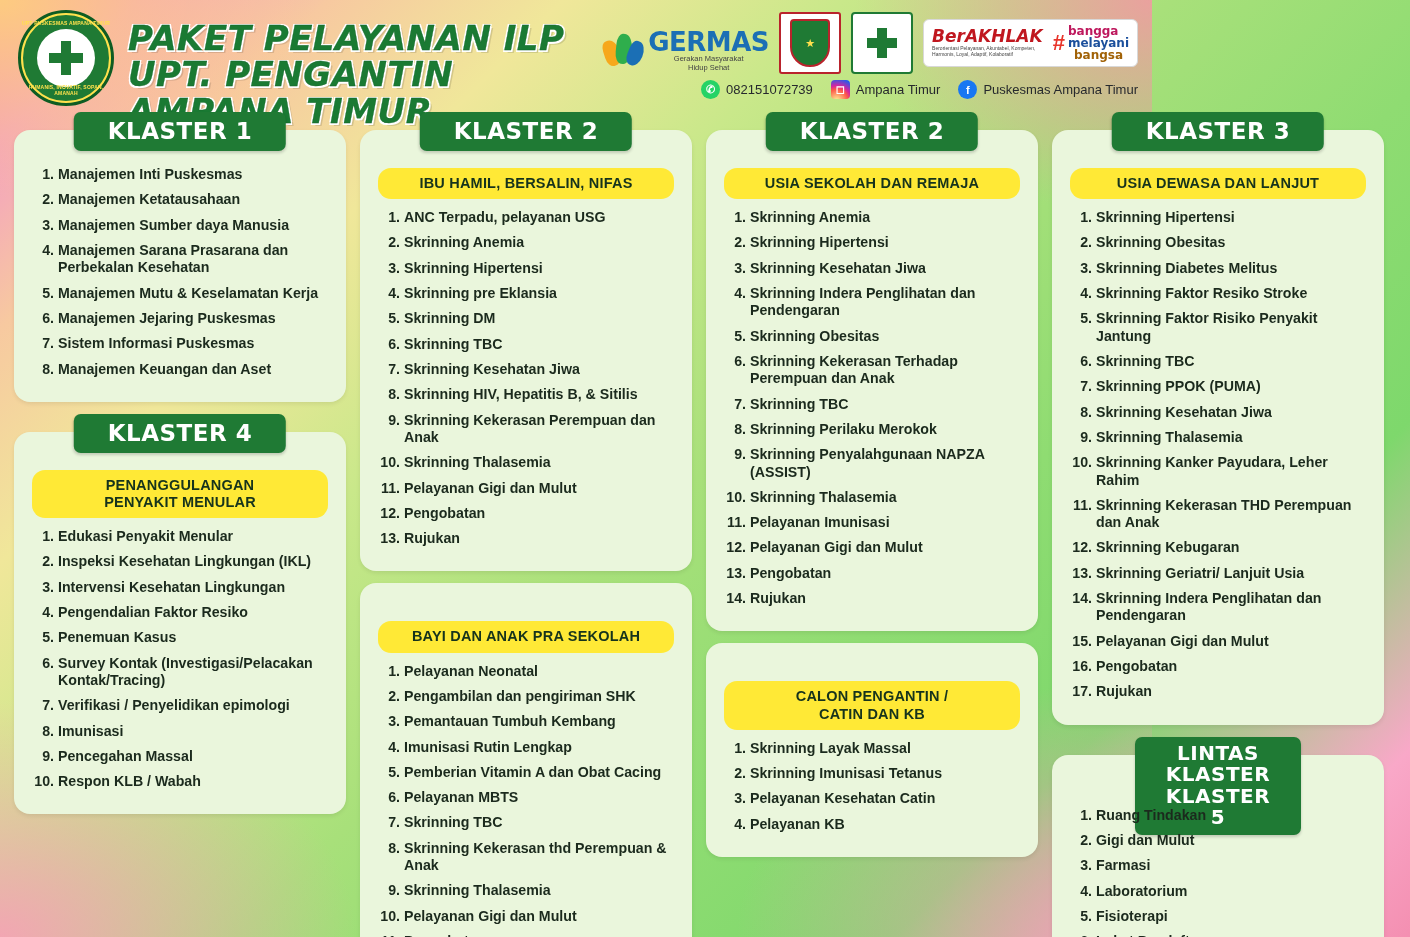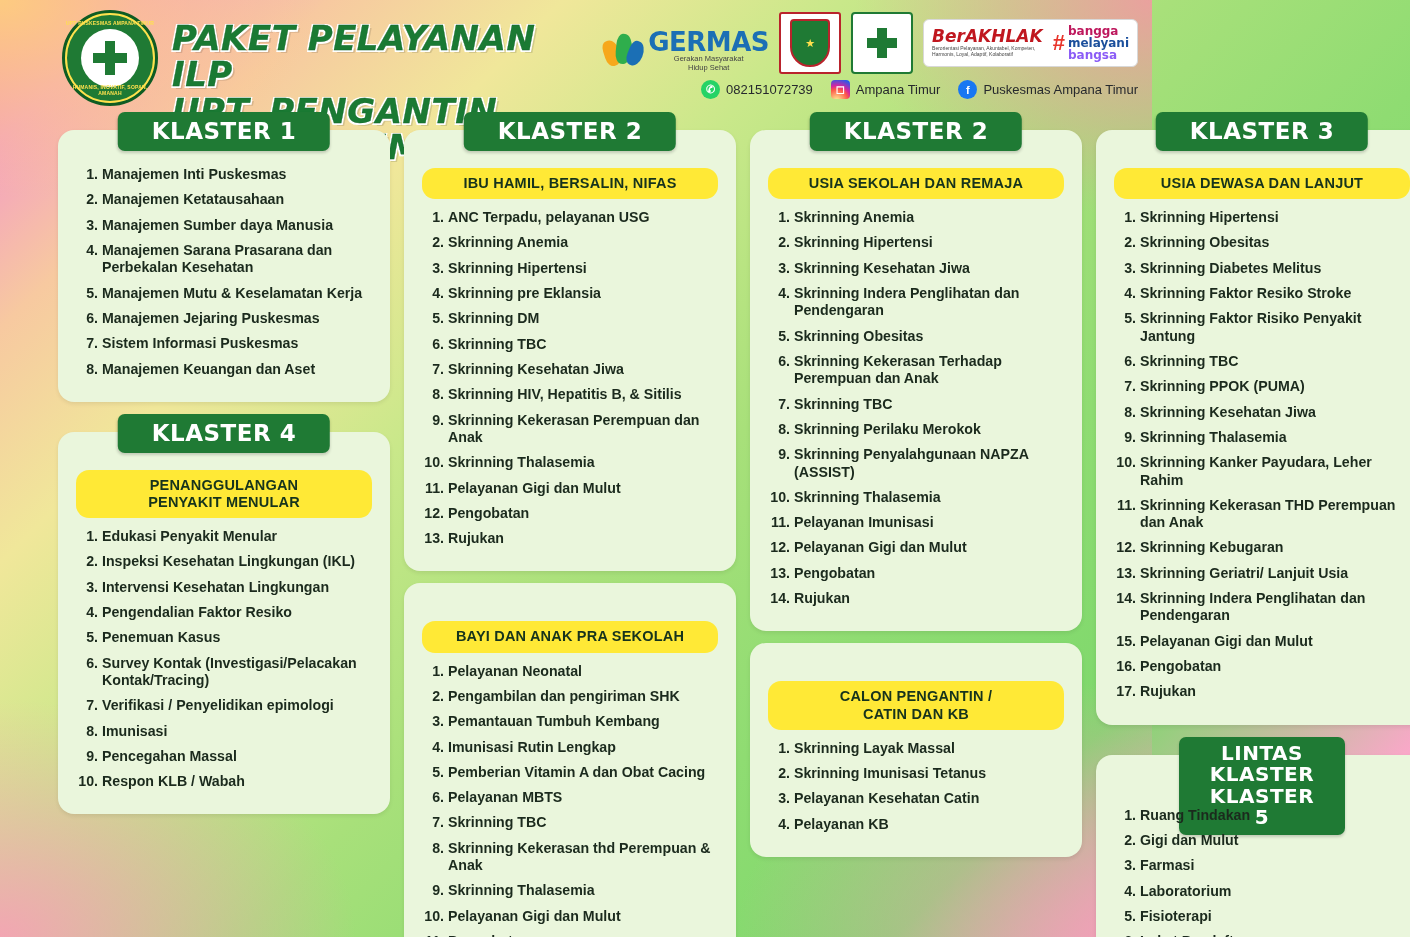--- a/index.html
+++ b/index.html
@@ -19,21 +19,21 @@
   }
   .cw-tl { top:0; left:0; width:320px; height:200px;
     background: radial-gradient(ellipse at top left, rgba(255,214,120,0.85), rgba(255,214,120,0) 70%); }
   .cw-tr { top:0; right:0; width:300px; height:220px;
     background: radial-gradient(ellipse at top right, rgba(255,140,170,0.75), rgba(255,140,170,0) 70%); }
   .cw-bl { bottom:0; left:0; width:360px; height:240px;
     background: radial-gradient(ellipse at bottom left, rgba(255,150,190,0.8), rgba(255,150,190,0) 70%); }
   .cw-br { bottom:0; right:0; width:420px; height:260px;
     background: radial-gradient(ellipse at bottom right, rgba(255,150,190,0.8), rgba(255,150,190,0) 70%); }
 
-  .page { position: relative; width: 1152px; height: 937px; padding-left: 44px; }
+  .page { position: relative; width: 1152px; height: 937px; }
 
   
   .header {
     position: relative;
     height: 112px;
     padding: 6px 14px 0 18px;
     display: flex;
     align-items: flex-start;
   }
   .logo-puskesmas {
@@ -144,21 +144,21 @@
   .berakhlak-text {
     font-family:"DejaVu Sans", sans-serif; font-weight:900; font-style:italic;
     font-size:17px; color:#c0171f; line-height:1;
   }
   .berakhlak-sub { font-size:5px; color:#444; max-width:110px; line-height:1.2; }
   .bangga-wrap { display:flex; align-items:center; gap:3px; }
   .bangga-hash { font-size:22px; font-weight:900; color:#e8342a; line-height:1; }
   .bangga-lines { font-family:"DejaVu Sans", sans-serif; font-weight:900; font-size:12px; line-height:1.02; }
   .bangga-lines .l1 { color:#be185d; }
   .bangga-lines .l2 { color:#1b4f9c; }
-  .bangga-lines .l3 { color:#8b5cf6; }
+  .bangga-lines .l3 { color:#a16207;text-align:center; }
 
   .contact-row {
     display:flex; align-items:center; gap:18px;
     font-size:13px; color:#26292d; font-weight:500;
   }
   .contact-item { display:flex; align-items:center; gap:6px; }
   .ci-icon {
     width:19px; height:19px; border-radius:4px;
     display:flex; align-items:center; justify-content:center;
     font-size:11px; color:#fff; font-weight:bold;

